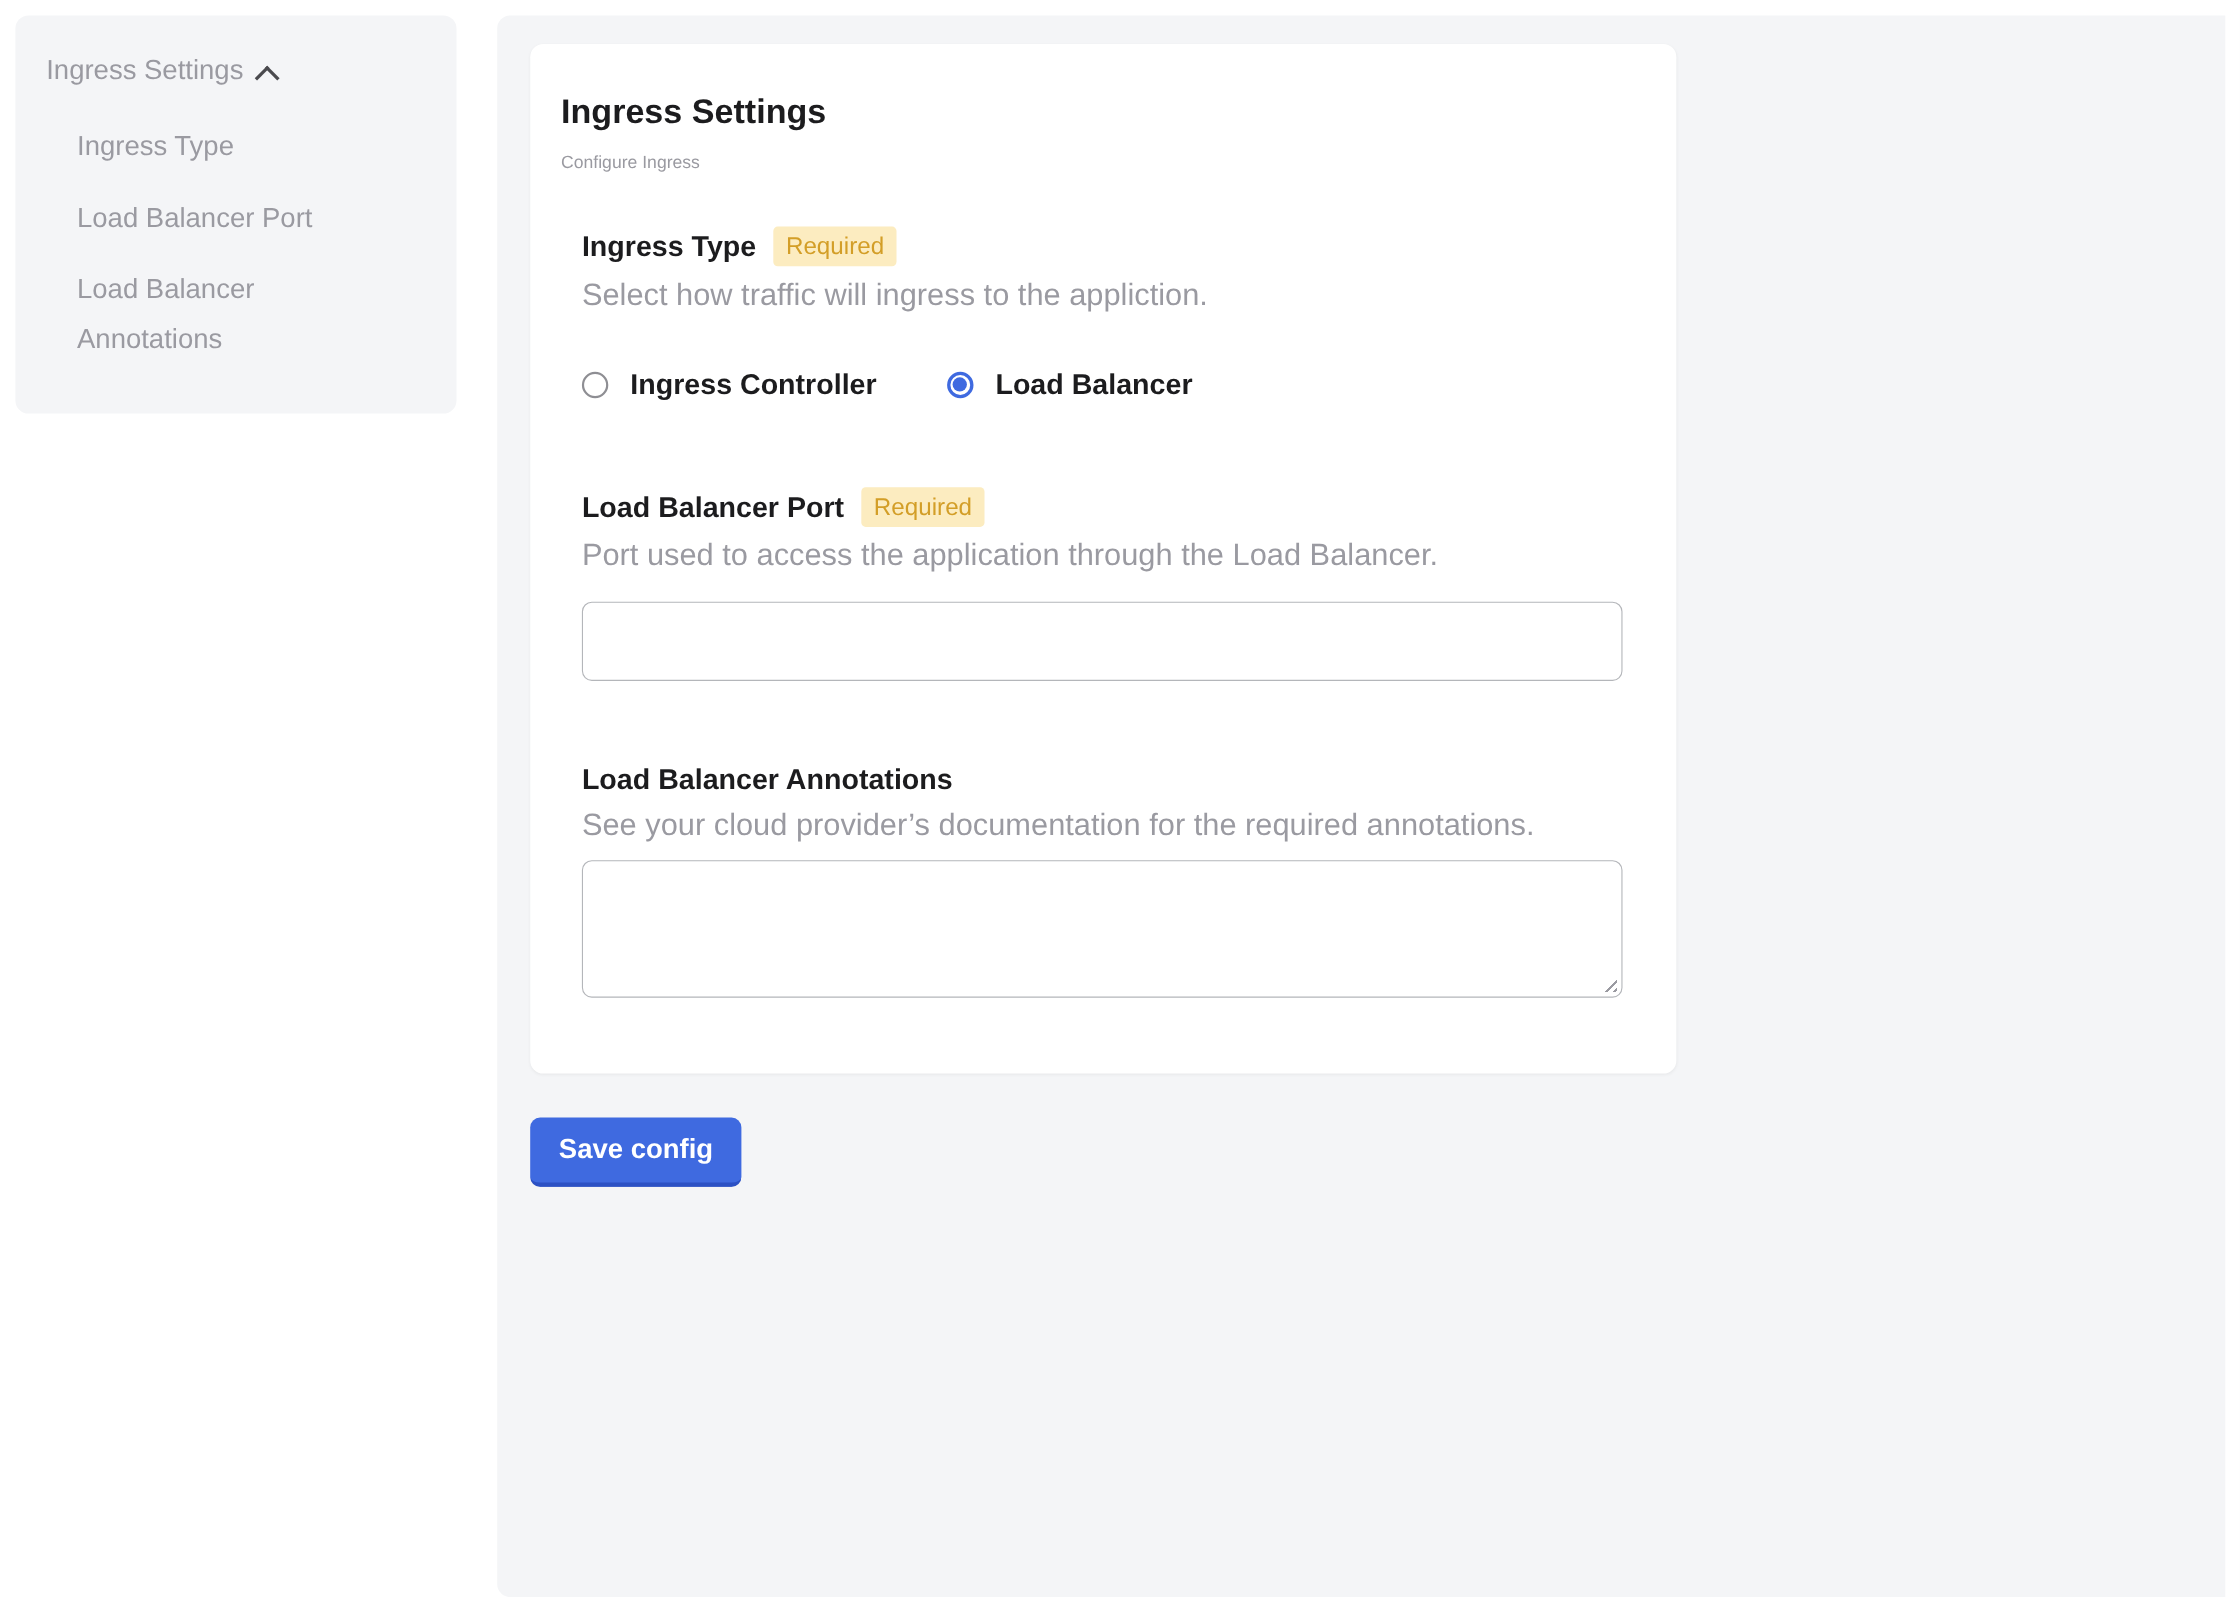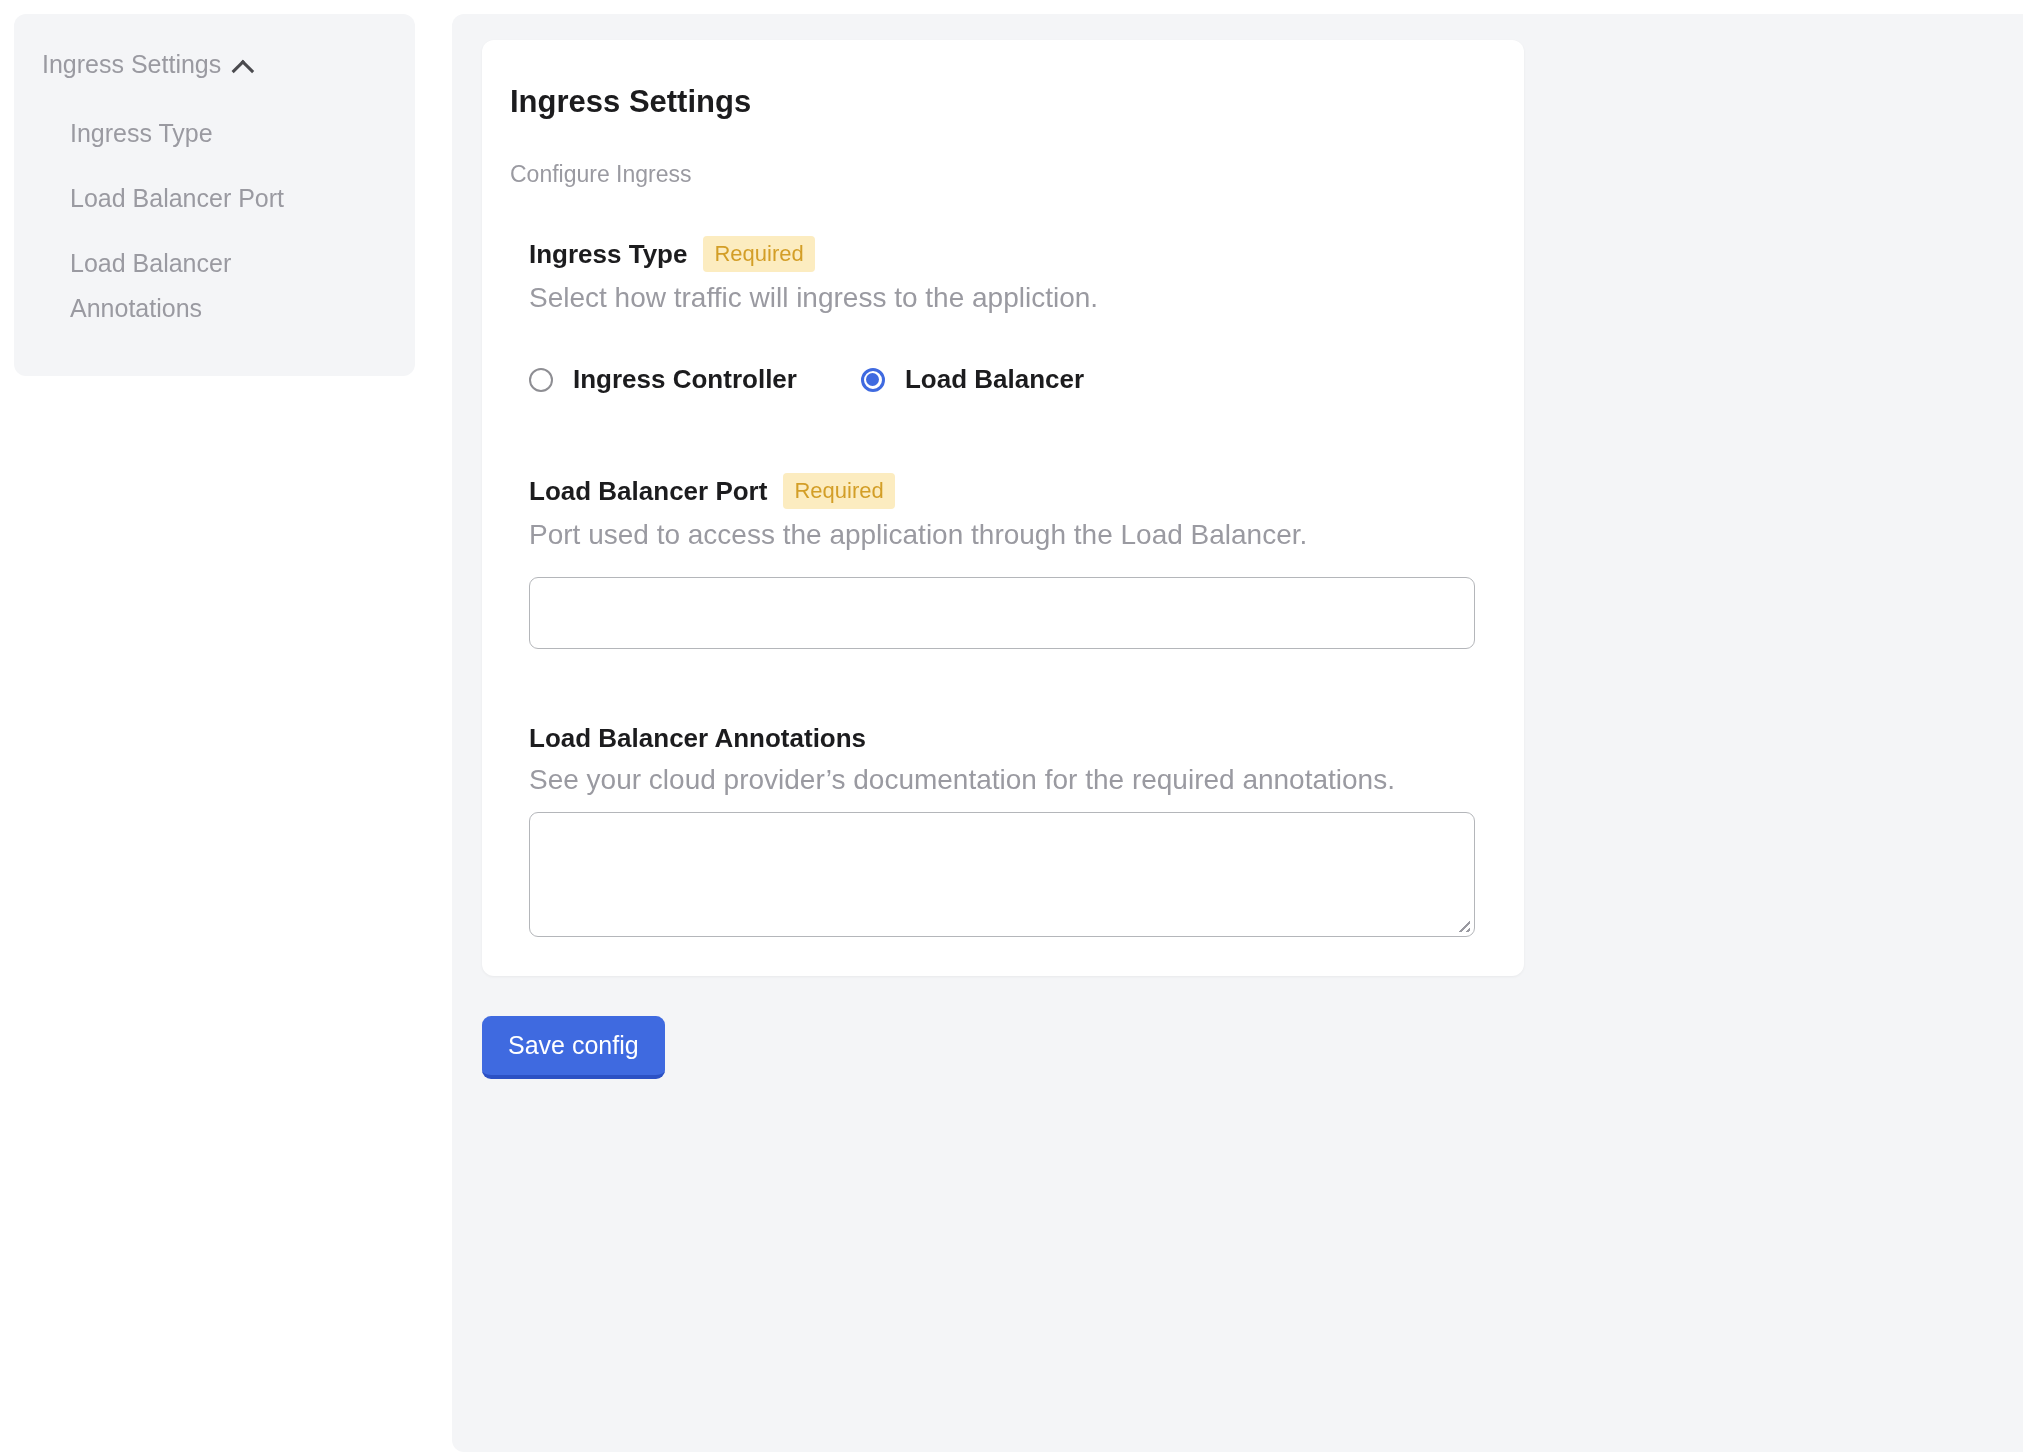--- a/index.html
+++ b/index.html
@@ -27,21 +27,21 @@
     transform:rotate(45deg) translateY(3px);margin-top:8px;}
   .sidebar-items{margin-top:32px;margin-left:28px;width:280px;}
   .sidebar-item{font-size:25px;line-height:45px;color:var(--muted);margin-bottom:20px;cursor:pointer;}
 
   
   .main{position:absolute;left:452px;top:14px;width:1584px;height:1438px;
     background:var(--panel-bg);border-radius:12px;}
   .card{position:absolute;left:30px;top:26px;width:1042px;height:936px;background:#ffffff;
     border-radius:12px;box-shadow:0 1px 3px rgba(0,0,0,0.05);padding:28px;}
   .card-title{font-size:31px;font-weight:700;margin-top:16px;color:var(--heading);}
-  .card-subtitle{font-size:23px;color:var(--muted);margin-top:41px;}
+  .card-subtitle{font-size:16px;color:var(--muted);margin-top:20px;}
 
   .field{margin-left:19px;}
   .field-ingress-type{margin-top:48px;}
   .field-port{margin-top:78px;}
   .field-annotations{margin-top:74px;}
 
   .field-head{display:flex;align-items:center;gap:16px;}
   .field-label{font-size:26px;font-weight:700;color:var(--heading);}
   .badge{font-size:22px;color:var(--badge-text);background:var(--badge-bg);
     padding:5px 11px;border-radius:4px;}
@@ -66,21 +66,21 @@
   .textarea-wrap{position:relative;margin-top:16px;width:946px;height:125px;}
   .text-area{width:100%;height:100%;border:1px solid var(--border);border-radius:9px;
     background:#fff;font-size:24px;padding:12px 18px;outline:none;resize:none;
     font-family:"Liberation Sans","DejaVu Sans",sans-serif;display:block;}
   .resize-handle{position:absolute;right:5px;bottom:5px;width:15px;height:15px;
     background:repeating-linear-gradient(135deg,transparent 0 3px,#9a9aa1 3px 5px);
     clip-path:polygon(100% 0,100% 100%,0 100%);pointer-events:none;}
 
   .save-btn{position:absolute;left:30px;top:1002px;background:var(--primary);
     border:none;border-bottom:4px solid var(--primary-dark);border-radius:9px;
-    color:#ffffff;font-size:25px;font-weight:400;padding:15px 26px;cursor:pointer;
+    color:#ffffff;font-size:25px;font-weight:700;padding:15px 26px;cursor:pointer;
     font-family:"Liberation Sans","DejaVu Sans",sans-serif;}
 </style>
 </head>
 <body>
 
 <div class="page">
 
   <aside class="sidebar">
     <div class="sidebar-header">
       <span class="sidebar-header-label">Ingress Settings</span>

